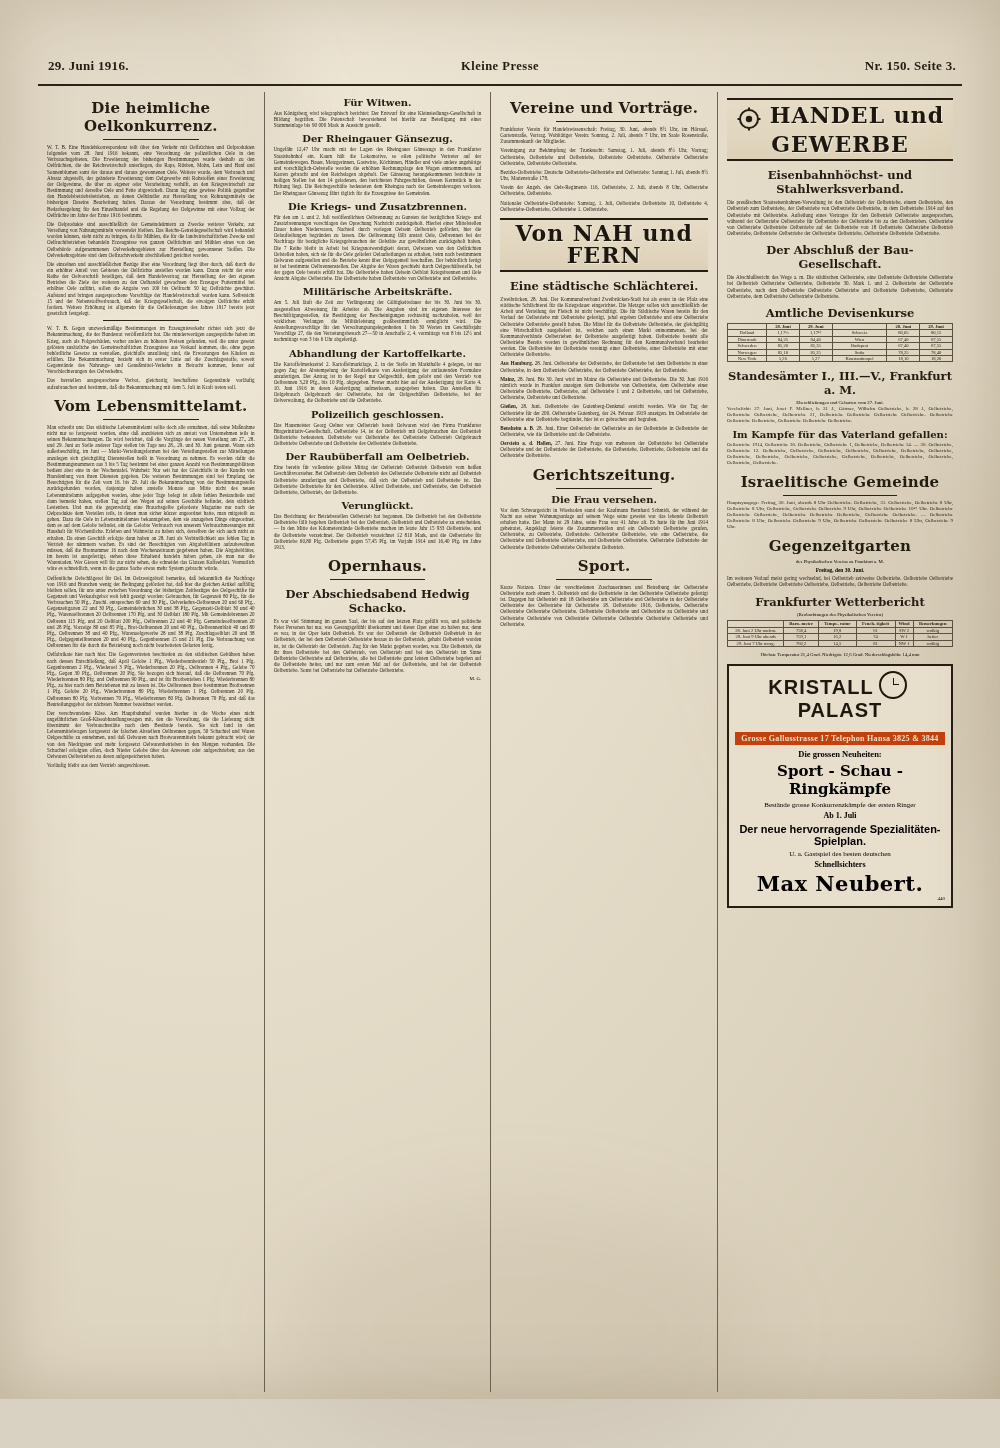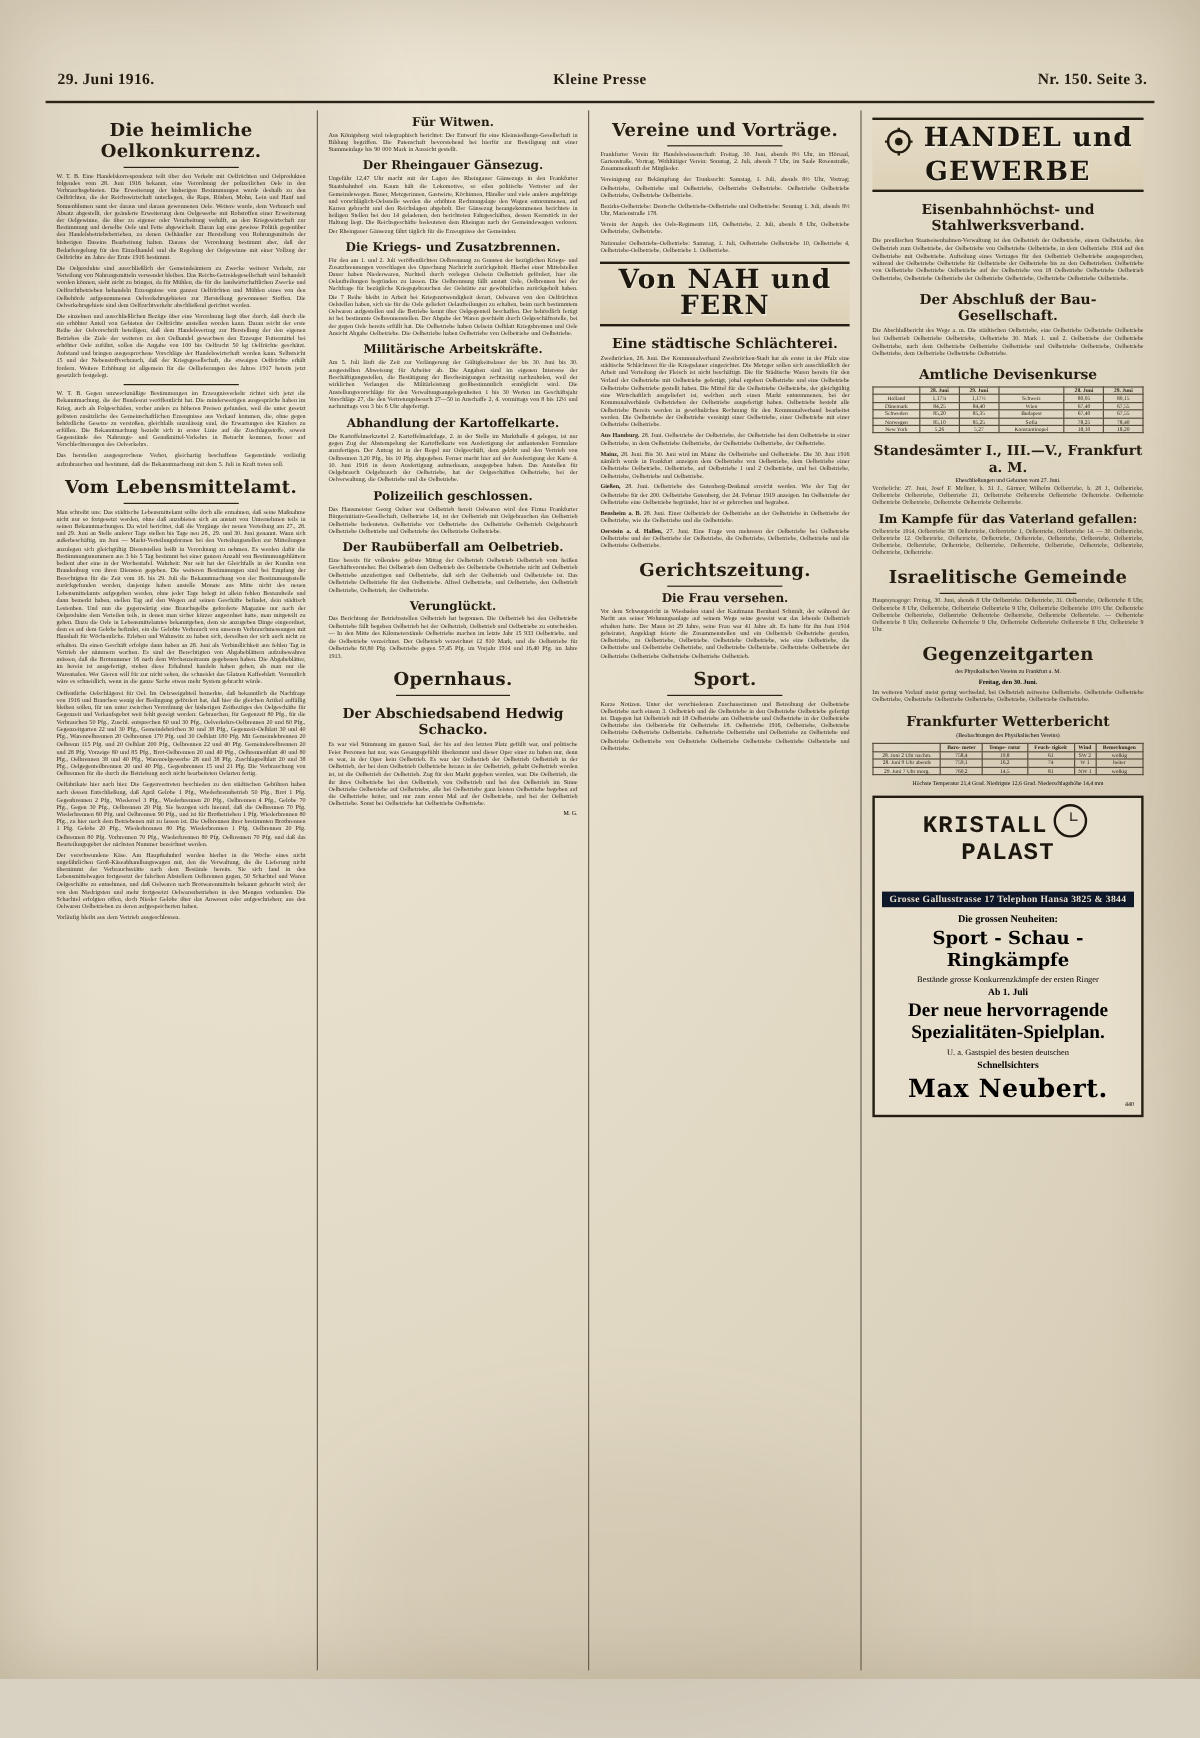--- a/index.html
+++ b/index.html
@@ -86,30 +86,30 @@
   .banner.sm .big{font-size:22px;line-height:20px;}
 
   .crest{
     display:inline-block;width:26px;height:26px;vertical-align:middle;margin-right:4px;
   }
 
   
   .ad{
     margin-top:6px;border:2px solid #241d12;padding:5px 6px;text-align:center;background:#e7decb;
   }
-  .ad .line1{font-family:Liberation Mono, monospace;font-weight:bold;font-size:20px;letter-spacing:1px;color:#1d180f;}
+  .ad .line1{font-family:Liberation Sans, sans-serif;font-weight:bold;font-size:20px;letter-spacing:1px;color:#1d180f;}
   .ad .line1 .clock{display:inline-block;width:24px;height:24px;border:2px solid #1d180f;border-radius:50%;position:relative;vertical-align:-5px;margin:0 5px;}
   .ad .line1 .clock:before{content:"";position:absolute;left:50%;top:5px;width:1.5px;height:7px;background:#1d180f;transform-origin:bottom;}
   .ad .line1 .clock:after{content:"";position:absolute;left:50%;top:11px;width:6px;height:1.5px;background:#1d180f;}
-  .ad .line2{font-size:8px;font-weight:bold;background:#0f172a;color:#e9e1cd;padding:2px 0;margin-top:20px;letter-spacing:.3px;}
+  .ad .line2{font-size:8px;font-weight:bold;background:#c2410c;color:#e9e1cd;padding:2px 0;margin-top:10px;letter-spacing:.3px;}
   .ad .line3{font-size:8.5px;margin-top:4px;font-weight:bold;}
   .ad .line4{font-family:"DejaVu Serif",serif;font-weight:bold;font-size:15px;margin-top:3px;}
   .ad .line5{font-size:7px;margin-top:3px;}
   .ad .line6{font-size:8px;margin-top:2px;font-weight:bold;}
-  .ad .line7{font-family:Liberation Serif, serif;font-weight:bold;font-size:16px;margin-top:3px;}
+  .ad .line7{font-family:Liberation Sans, sans-serif;font-weight:bold;font-size:11px;margin-top:3px;}
   .ad .line8{font-family:"DejaVu Serif",serif;font-weight:bold;font-size:21px;margin-top:2px;letter-spacing:.5px;}
   .ad .corner{font-size:5px;text-align:right;}
 
   
   table.tbl{
     width:100%;border-collapse:collapse;margin:3px 0 5px;
     font-family:"Liberation Serif",serif;font-size:4.6px;line-height:5.4px;color:#2b2418;
   }
   table.tbl th,table.tbl td{
     border:.5px solid #5a5141;padding:0 1px;text-align:center;

